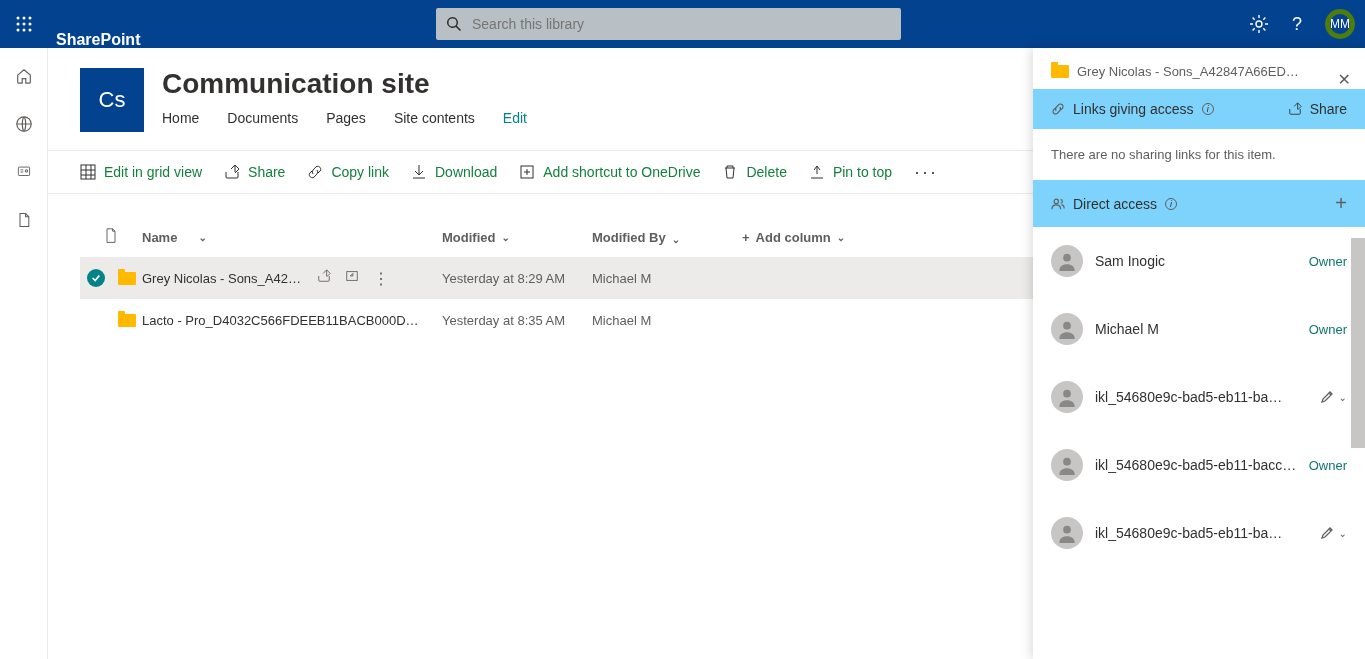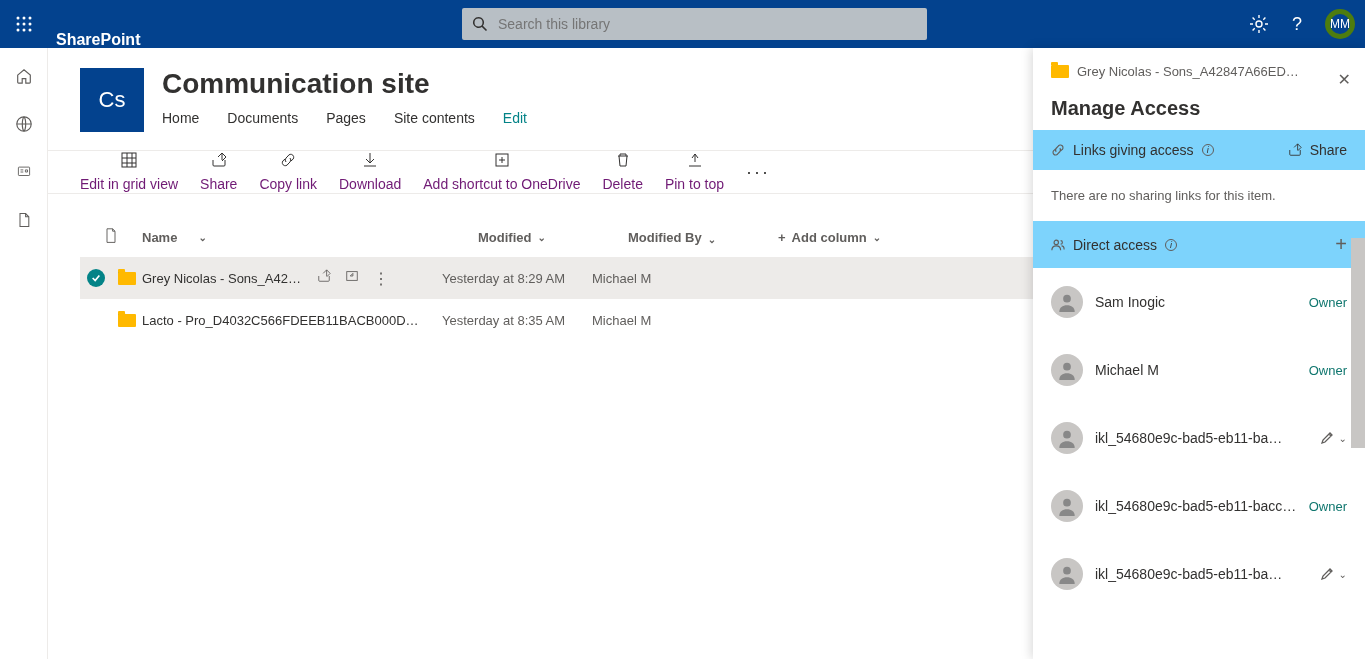--- a/index.html
+++ b/index.html
@@ -1,46 +1,46 @@
 <!DOCTYPE html>
 <html><head>
 <meta charset="utf-8">
 <style>
 * { box-sizing: border-box; margin: 0; padding: 0; }
 body { font-family: "Segoe UI", -apple-system, sans-serif; font-size: 14px; color: #323130; overflow: hidden; width: 1365px; height: 659px; background: #fff; }
 .suite-bar { height: 48px; background: #03428e; display: flex; align-items: center; color: #fff; position: relative; }
 .waffle { width: 48px; height: 48px; display: flex; align-items: center; justify-content: center; cursor: pointer; }
 .waffle svg { fill: #fff; }
 .brand { font-size: 16px; font-weight: 600; margin-left: 8px; margin-top: 31px; }
-.search-box { position: absolute; left: 462px; width: 465px; height: 32px; background: #b8bfc5; border-radius: 2px; display: flex; align-items: center; padding: 0 10px; }
+.search-box { position: absolute; left: 436px; width: 465px; height: 32px; background: #b8bfc5; border-radius: 2px; display: flex; align-items: center; padding: 0 10px; }
 .search-box svg { width: 16px; height: 16px; margin-right: 10px; fill: #323130; }
 .search-box input { border: 0; background: transparent; font-size: 14px; color: #323130; flex: 1; outline: none; }
 .suite-right { position: absolute; right: 10px; display: flex; align-items: center; gap: 18px; }
 .suite-icon { width: 20px; height: 20px; display: flex; align-items: center; justify-content: center; cursor: pointer; }
 .avatar-circle { width: 30px; height: 30px; border-radius: 50%; border: 5px solid #4d7c0f; display: flex; align-items: center; justify-content: center; font-size: 12px; cursor: pointer; }
 .main { display: flex; height: calc(100% - 48px); }
 .left-rail { width: 48px; border-right: 1px solid #edebe9; display: flex; flex-direction: column; align-items: center; padding-top: 18px; gap: 28px; }
 .left-rail .rail-icon { width: 20px; height: 20px; color: #605e5c; cursor: pointer; display: flex; align-items: center; justify-content: center; }
 .content { flex: 1; display: flex; flex-direction: column; position: relative; }
 .site-header { padding: 20px 32px 0; display: flex; align-items: flex-start; gap: 18px; }
 .site-logo { width: 64px; height: 64px; background: #03428e; color: #fff; font-size: 22px; display: flex; align-items: center; justify-content: center; }
 .site-title { font-size: 28px; font-weight: 600; color: #323130; }
 .site-nav { display: flex; gap: 28px; margin-top: 10px; font-size: 14px; }
 .site-nav a { color: #323130; text-decoration: none; cursor: pointer; }
 .site-nav a.active { color: #038387; }
 .command-bar { height: 44px; border-top: 1px solid #edebe9; border-bottom: 1px solid #edebe9; margin-top: 18px; display: flex; align-items: center; padding: 0 32px; gap: 22px; font-size: 14px; position: relative; }
-.cmd { display: flex; align-items: center; gap: 8px; cursor: pointer; color: #701a75; flex-direction: column; }
+.cmd { display: flex; align-items: center; gap: 8px; cursor: pointer; color: #15803d; }
 .cmd svg { width: 16px; height: 16px; }
 .cmd-more { font-size: 18px; letter-spacing: 2px; cursor: pointer; }
 .cmd-right { position: absolute; right: 32px; display: flex; align-items: center; gap: 10px; }
 .doc-area { padding: 24px 32px; }
 .lib-title { font-size: 20px; font-weight: 600; margin-bottom: 20px; }
 .col-headers { display: flex; align-items: center; padding: 10px 0; color: #605e5c; font-size: 13px; font-weight: 600; }
 .hc-icon { width: 62px; text-align: center; }
-.hc-name { width: 336px; display: flex; align-items: center; gap: 21px; }
+.hc-name { width: 300px; display: flex; align-items: center; gap: 21px; }
 .hc-mod { width: 150px; display: flex; align-items: center; gap: 6px; }
 .hc-by { width: 150px; display: flex; align-items: flex-end; gap: 6px; }
 .hc-add { display: flex; align-items: center; gap: 6px; cursor: pointer; }
 .row { display: flex; align-items: center; height: 42px; font-size: 13px; }
 .row.selected { background: #edebe9; }
 .row-check { width: 32px; display: flex; justify-content: center; }
 .check-circle { width: 18px; height: 18px; border-radius: 50%; background: #038387; display: flex; align-items: center; justify-content: center; }
 .row-file-icon { width: 30px; display: flex; justify-content: center; position: relative; }
 .sync-badge { position: absolute; top: -4px; left: 6px; color: #107c10; font-size: 9px; }
 .row-name { width: 300px; display: flex; align-items: center; gap: 8px; white-space: nowrap; overflow: hidden; text-overflow: ellipsis; }
@@ -266,21 +266,20 @@
         </div>
     </div>
 
     <div class="side-panel">
       <div class="panel-hdr">
         <div class="panel-hdr-row">
           <span class="folder-yellow"></span>
           <span style="overflow:hidden;text-overflow:ellipsis;white-space:nowrap;max-width:230px">Grey Nicolas - Sons_A42847A66EDEEB1…</span>
         </div>
         <span class="panel-close">✕</span>
-        <div class="panel-hdr-title">Manage Access</div>
       </div>
 
       <div class="panel-section-hdr">
         <div class="psh-left">
           <svg viewBox="0 0 16 16" width="14" height="14" fill="none" stroke="#605e5c" stroke-width="1.3">
               <path d="M6 10a3 3 0 010-4l2-2a3 3 0 114 4l-1 1M10 6a3 3 0 010 4l-2 2a3 3 0 11-4-4l1-1"></path>
             </svg>
           <span>Links giving access</span>
           <span class="info-circle">i</span>
         </div>

